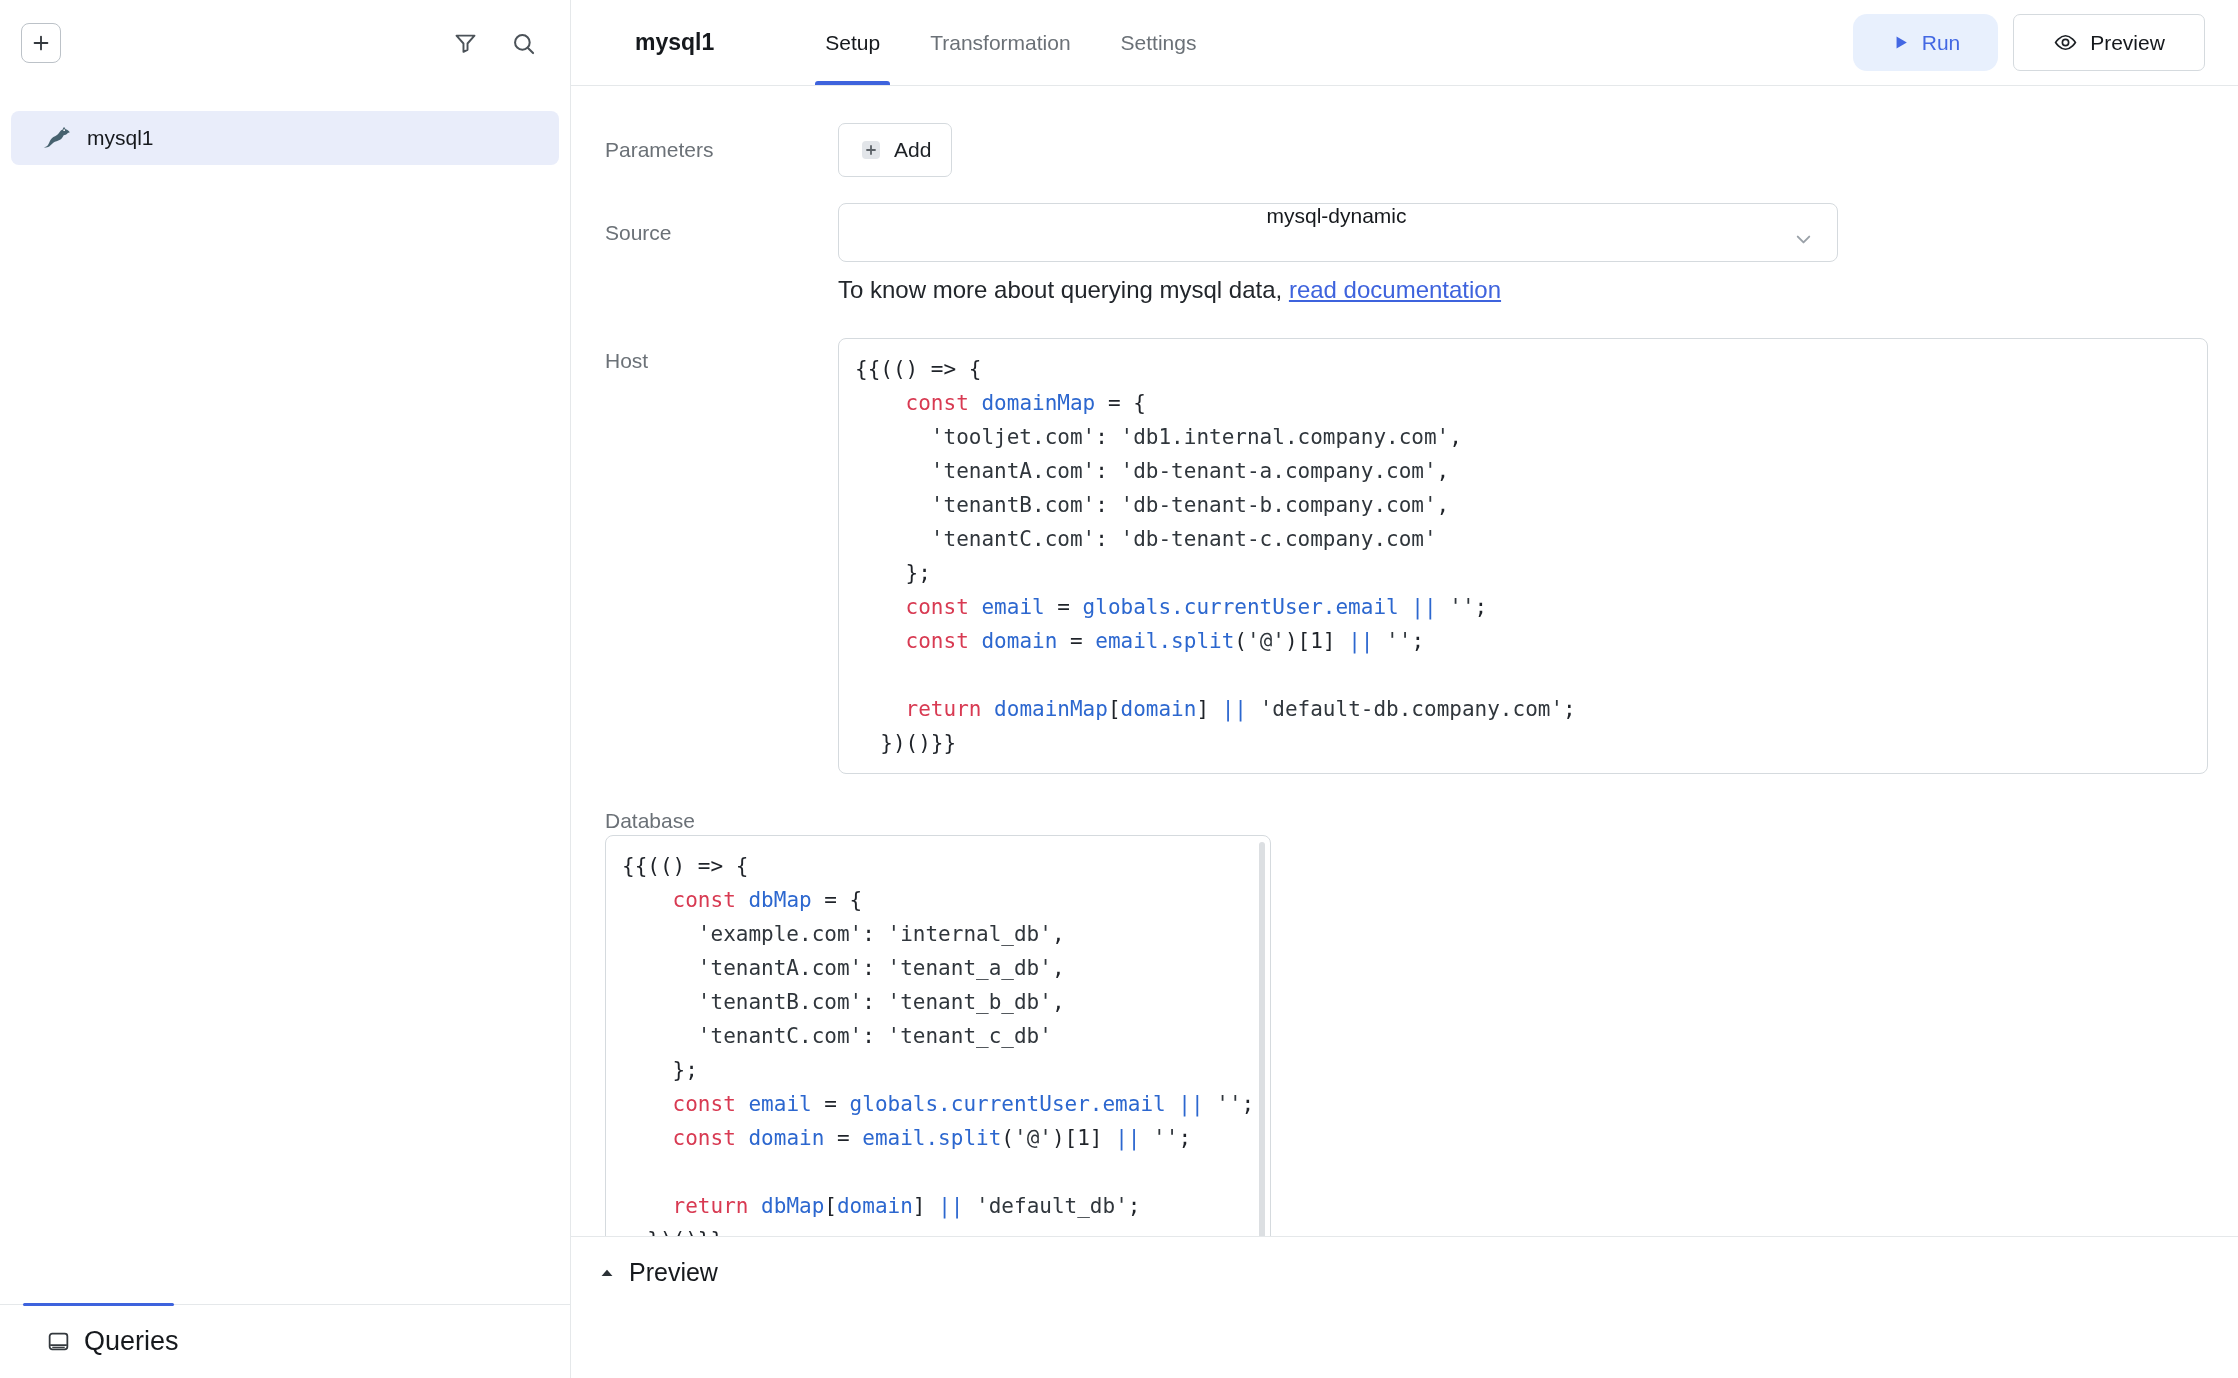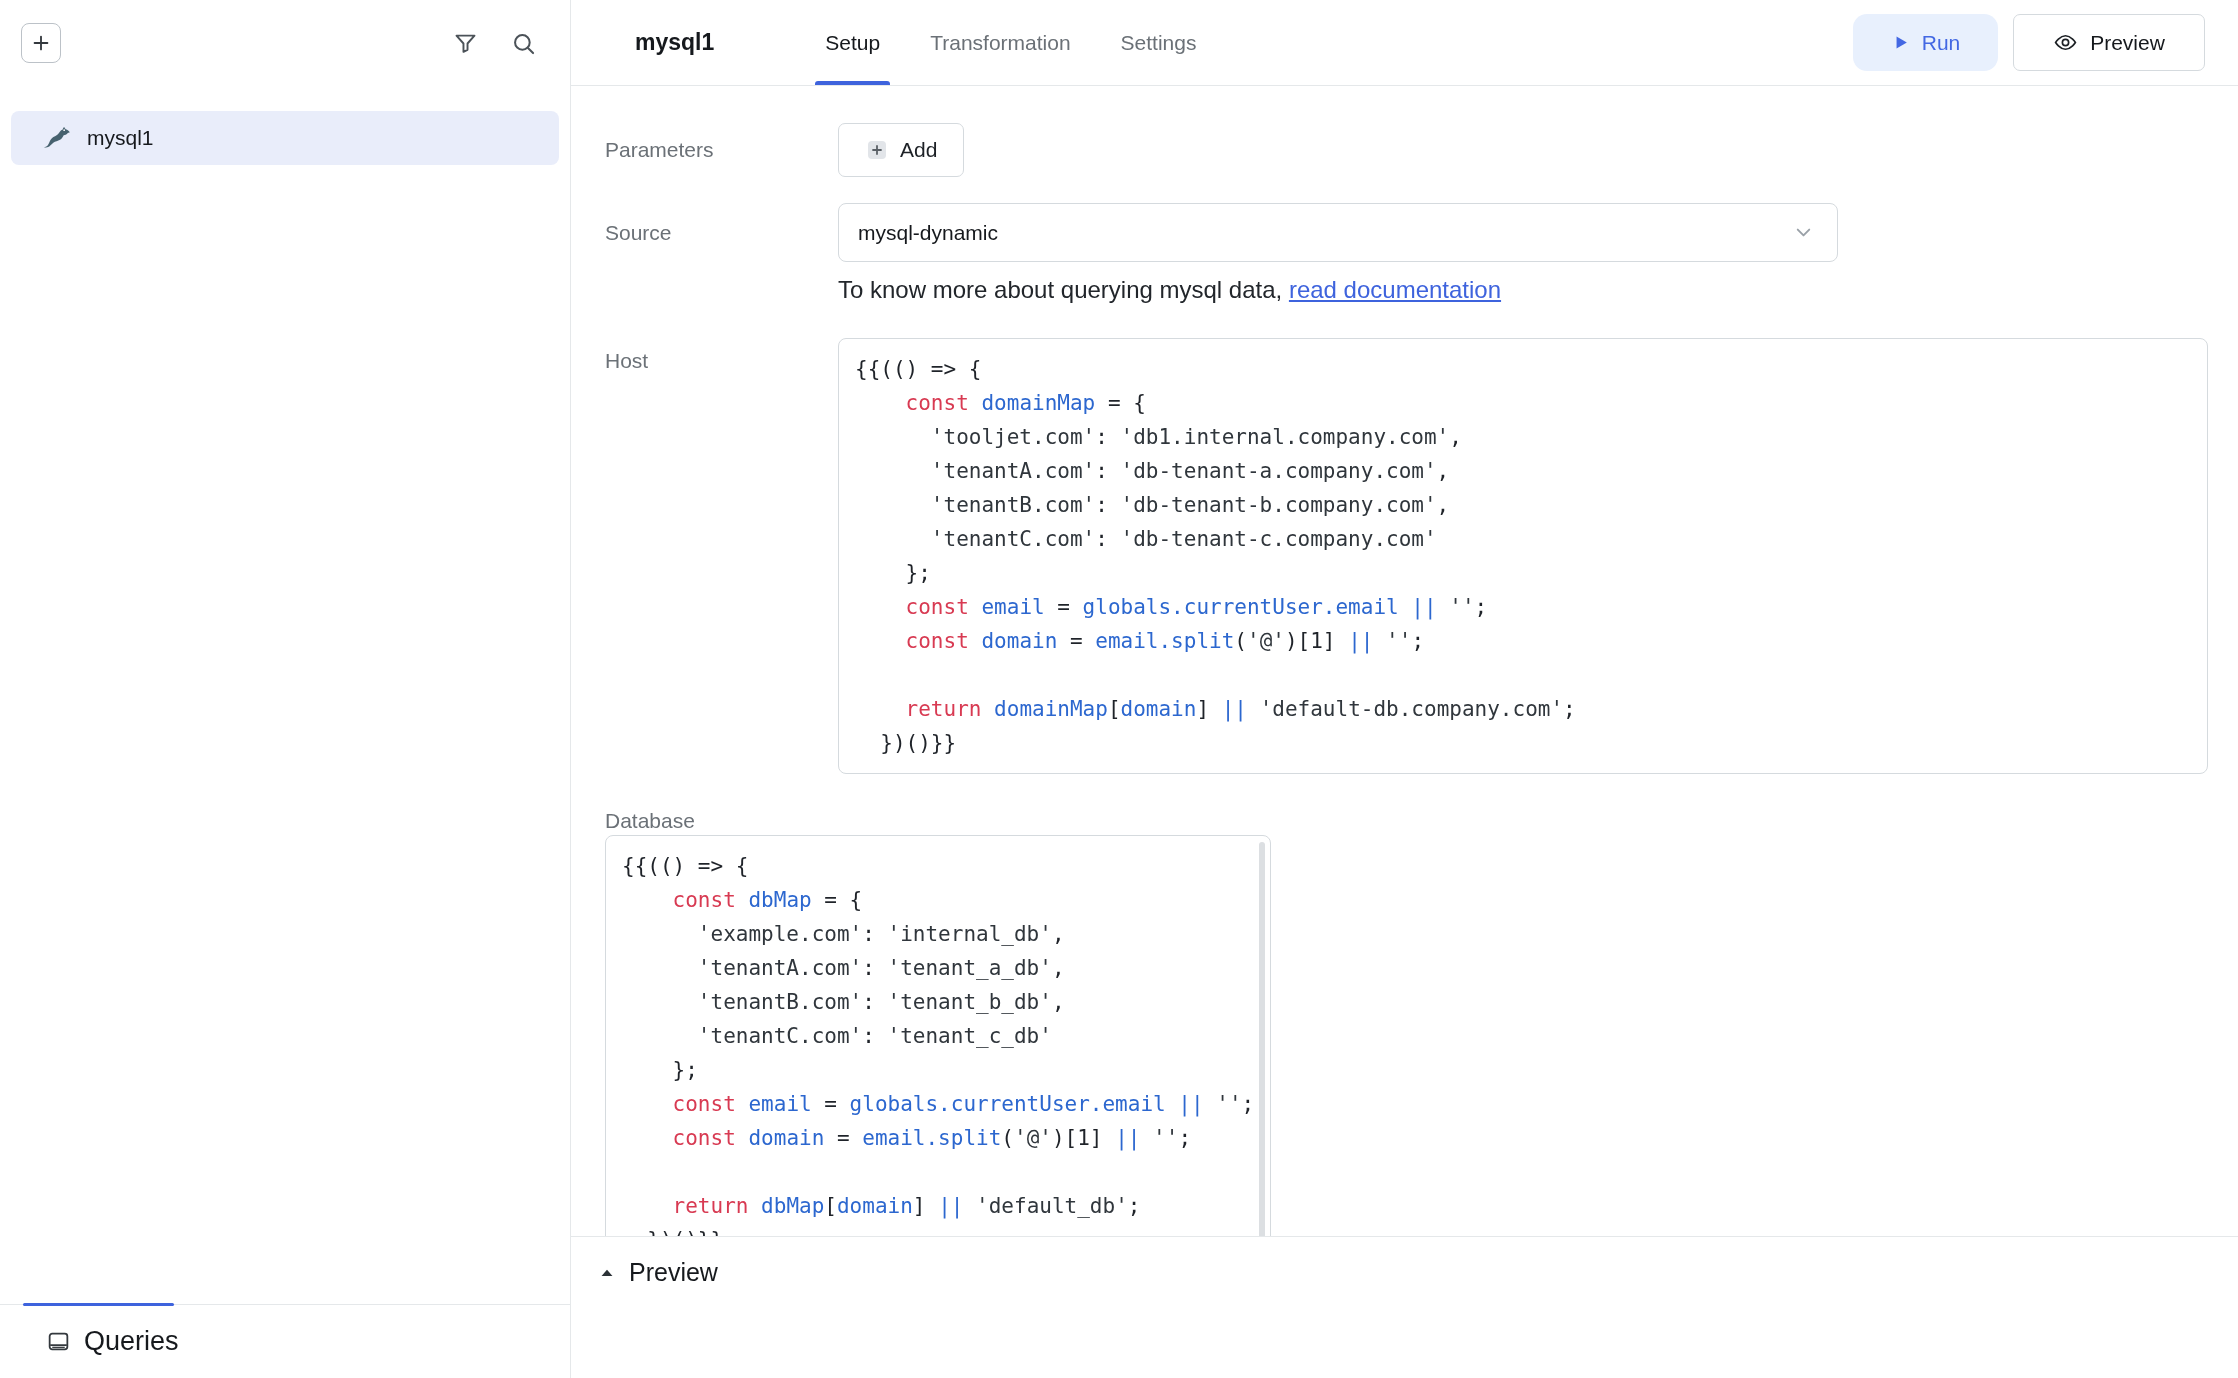--- a/index.html
+++ b/index.html
@@ -39,25 +39,25 @@
   .header-actions { margin-left: auto; display: flex; align-items: center; gap: 15px; }
   .run-button { height: 57px; width: 145px; border: none; border-radius: 14px; background: var(--run-bg, #e8f0fd); color: var(--run-text, #4368e3); font-size: 21px; font-weight: 500; display: flex; align-items: center; justify-content: center; gap: 12px; cursor: pointer; font-family: inherit; }
   .preview-button { height: 57px; width: 192px; border: 1px solid var(--border, #d5dade); border-radius: 7px; background: #fff; color: var(--text, #16191d); font-size: 21px; font-weight: 500; display: flex; align-items: center; justify-content: center; gap: 12px; cursor: pointer; font-family: inherit; }
 
   .main-content { flex: 1; padding: 37px 30px 0 34px; overflow: hidden; }
   .form-row { display: flex; align-items: flex-start; }
   .row-label { width: 233px; flex-shrink: 0; font-size: 21px; line-height: 29px; color: var(--label, #6b7177); }
   .row-field { flex: 1; min-width: 0; }
 
   .row-parameters .row-label { padding-top: 12px; }
-  .add-button { height: 54px; padding: 0 26px; border: 1px solid var(--border, #d5dade); border-radius: 7px; background: #fff; display: inline-flex; align-items: center; gap: 11px; font-size: 21px; font-weight: 500; color: #1d2126; cursor: pointer; font-family: inherit; }
+  .add-button { height: 54px; padding: 0 20px; border: 1px solid var(--border, #d5dade); border-radius: 7px; background: #fff; display: inline-flex; align-items: center; gap: 11px; font-size: 21px; font-weight: 500; color: #1d2126; cursor: pointer; font-family: inherit; }
 
   .row-source { margin-top: 26px; }
   .row-source .row-label { padding-top: 15px; }
-  .source-select { width: 1000px; height: 59px; border: 1px solid var(--border, #d5dade); border-radius: 8px; background: #fff; display: flex; align-items: center; padding: 0 22px 0 19px; cursor: pointer; }
+  .source-select { width: 1000px; height: 59px; border: 1px solid var(--border, #d5dade); border-radius: 8px; background: #fff; display: flex; align-items: center; padding: 0 22px 0 19px; cursor: pointer; flex-direction: column; }
   .source-select-value { font-size: 21px; color: var(--text, #16191d); }
   .source-select .chevron { margin-left: auto; }
   .source-help { margin-top: 14px; font-size: 24px; color: #22262b; }
   .source-help a { color: var(--accent, #3e63dd); text-decoration: underline; cursor: pointer; }
 
   .row-host { margin-top: 34px; }
   .row-database { margin-top: 24px; flex-direction: column; }
   .row-host .row-label, .row-database .row-label { padding-top: 8px; }
 
   .code-box { border: 1px solid var(--border, #d5dade); border-radius: 8px; background: #fff; padding: 13px 16px; font-family: "DejaVu Sans Mono", monospace; font-size: 21px; line-height: 34px; color: var(--code-plain, #1f2329); position: relative; cursor: text; }

